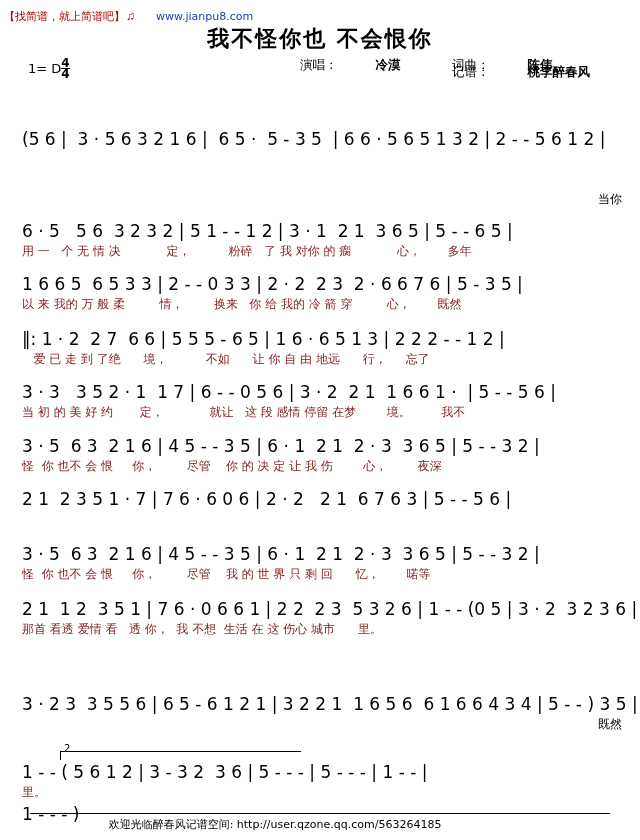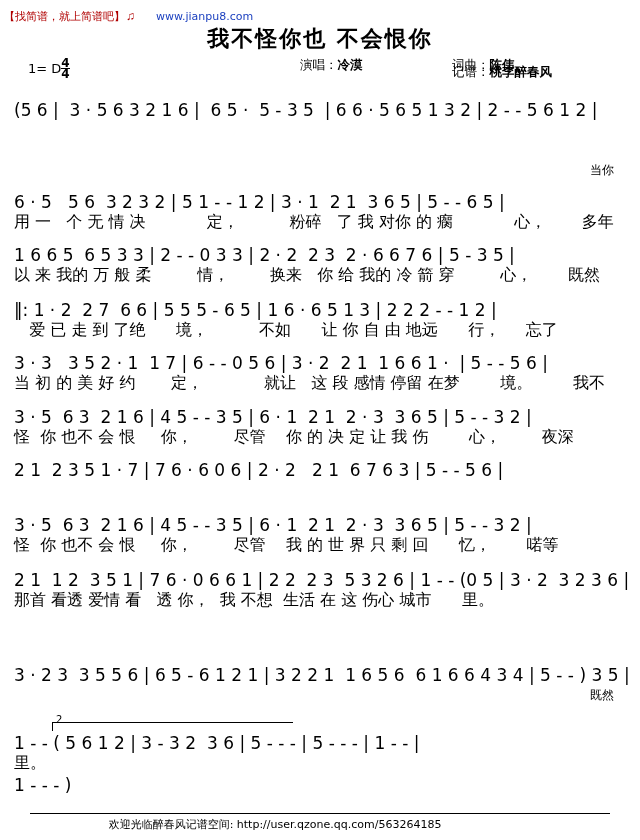--- a/index.html
+++ b/index.html
@@ -63,21 +63,21 @@
   }
   .credits {
     position: absolute;
     font-family: "DejaVu Sans", sans-serif;
     font-size: 12.5px;
     white-space: nowrap;
   }
   .credit-singer { top: 57px; left: 300px; }
   .credit-writer { top: 57px; left: 452px; }
   .credit-notator { top: 64px; left: 452px; }
-  .credits .bold-name { font-weight: bold; }
+  .credits .bold-name { font-weight: bold; margin-left: 38px; }
 
   .keysig {
     position: absolute;
     top: 58px;
     left: 28px;
     font-family: "DejaVu Sans", sans-serif;
     font-size: 13px;
     display: flex;
     align-items: center;
   }
@@ -89,36 +89,37 @@
     font-weight: bold;
     position: relative;
     top: 0px;
   }
   .meter .num { display: block; }
   .meter .den { display: block; border-top: 1px solid #000; }
 
   
   .row {
     position: absolute;
-    left: 14px;
+    left: 22px;
     width: 600px;
     font-family: "DejaVu Sans", sans-serif;
+    margin-top: 29px;
   }
   .notes {
     font-size: 17px;
     letter-spacing: 0px;
     white-space: pre;
     line-height: 20px;
     height: 22px;
   }
   .lyrics {
-    font-size: 16px;
+    font-size: 12px;
     white-space: pre;
     line-height: 16px;
-    color: #000000;
+    color: #7f1d1d;
     height: 16px;
   }
   .tail {
     position: absolute;
     right: 0;
     font-size: 12px;
     font-family: "DejaVu Sans", sans-serif;
   }
 
   

